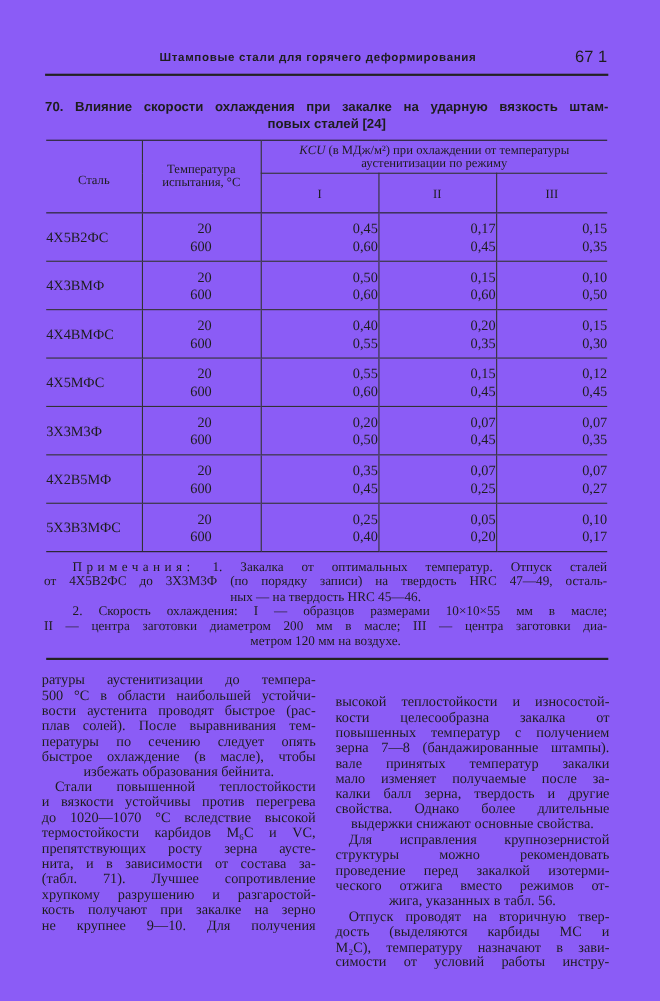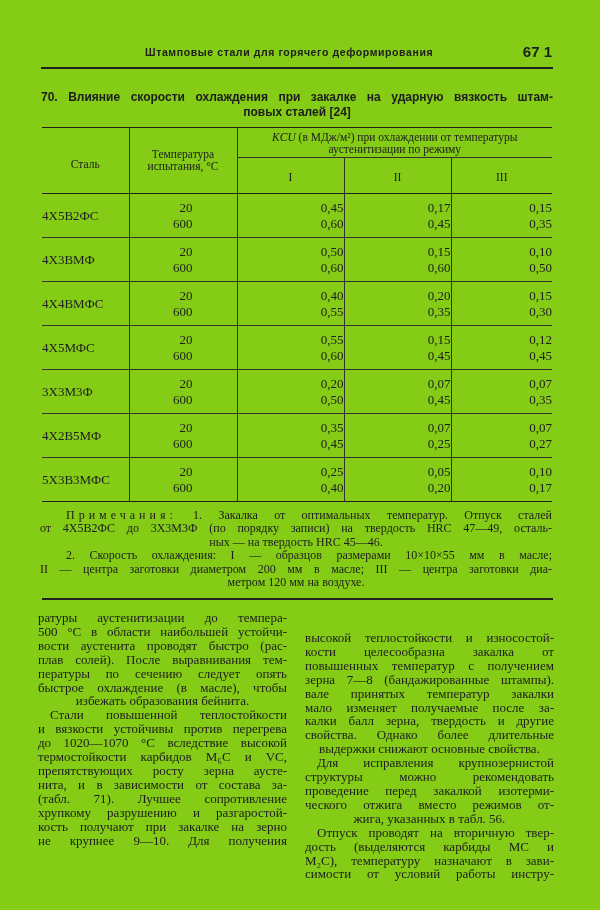--- a/index.html
+++ b/index.html
@@ -1,30 +1,30 @@
 <!DOCTYPE html>
 <html><head>
   <meta charset="utf-8">
   <style>
     html, body { margin: 0; padding: 0; background: #ffffff; }
     .page {
       position: relative; width: 600px; height: 910px; overflow: hidden;
-      background: #84cc16; color: #1d1d1d;
+      background: #8b5cf6; color: #1d1d1d;
       font-family: "Liberation Serif", "DejaVu Serif", serif;
     }
     .run-head {
       position: absolute; left: 145px; top: 45px;
       font-family: "Liberation Sans", "DejaVu Sans", sans-serif;
       font-weight: bold; font-size: 10.5px; letter-spacing: 0.6px;
       line-height: 14px; white-space: nowrap;
     }
     .page-num {
       position: absolute; right: 48px; top: 43px;
       font-family: "Liberation Sans", "DejaVu Sans", sans-serif;
-      font-weight: bold; font-size: 15px; line-height: 18px; white-space: nowrap;
+      font-weight: normal; font-size: 15px; line-height: 18px; white-space: nowrap;
     }
     .rule { position: absolute; background: #222; }
     .rule-top { left: 41px; top: 67px; width: 512px; height: 2px; }
     .rule-bottom { left: 42px; top: 598px; width: 511px; height: 1.5px; }
 
     .caption {
       position: absolute; left: 41px; top: 90px; width: 512px;
       font-family: "Liberation Sans", "DejaVu Sans", sans-serif;
       font-weight: bold; font-size: 12px; line-height: 15px;
     }
@@ -258,21 +258,21 @@
     <div class="jline indent">2. Скорость охлаждения: I — образцов размерами 10×10×55 мм в масле;</div>
     <div class="jline">II — центра заготовки диаметром 200 мм в масле; III — центра заготовки диа-</div>
     <div class="lline">метром 120 мм на воздухе.</div>
   </div>
 
   <div class="rule rule-bottom"></div>
 
   <div class="col col-left">
     <div class="jline">ратуры аустенитизации до темпера-</div>
     <div class="jline">500 °C в области наибольшей устойчи-</div>
-    <div class="jline">вости аустенита проводят быстро (рас-</div>
+    <div class="jline">вости аустенита проводят быстрое (рас-</div>
     <div class="jline">плав солей). После выравнивания тем-</div>
     <div class="jline">пературы по сечению следует опять</div>
     <div class="jline">быстрое охлаждение (в масле), чтобы</div>
     <div class="lline">избежать образования бейнита.</div>
     <div class="jline indent">Стали повышенной теплостойкости</div>
     <div class="jline">и вязкости устойчивы против перегрева</div>
     <div class="jline">до 1020—1070 °C вследствие высокой</div>
     <div class="jline">термостойкости карбидов M₆C и VC,</div>
     <div class="jline">препятствующих росту зерна аусте-</div>
     <div class="jline">нита, и в зависимости от состава за-</div>

